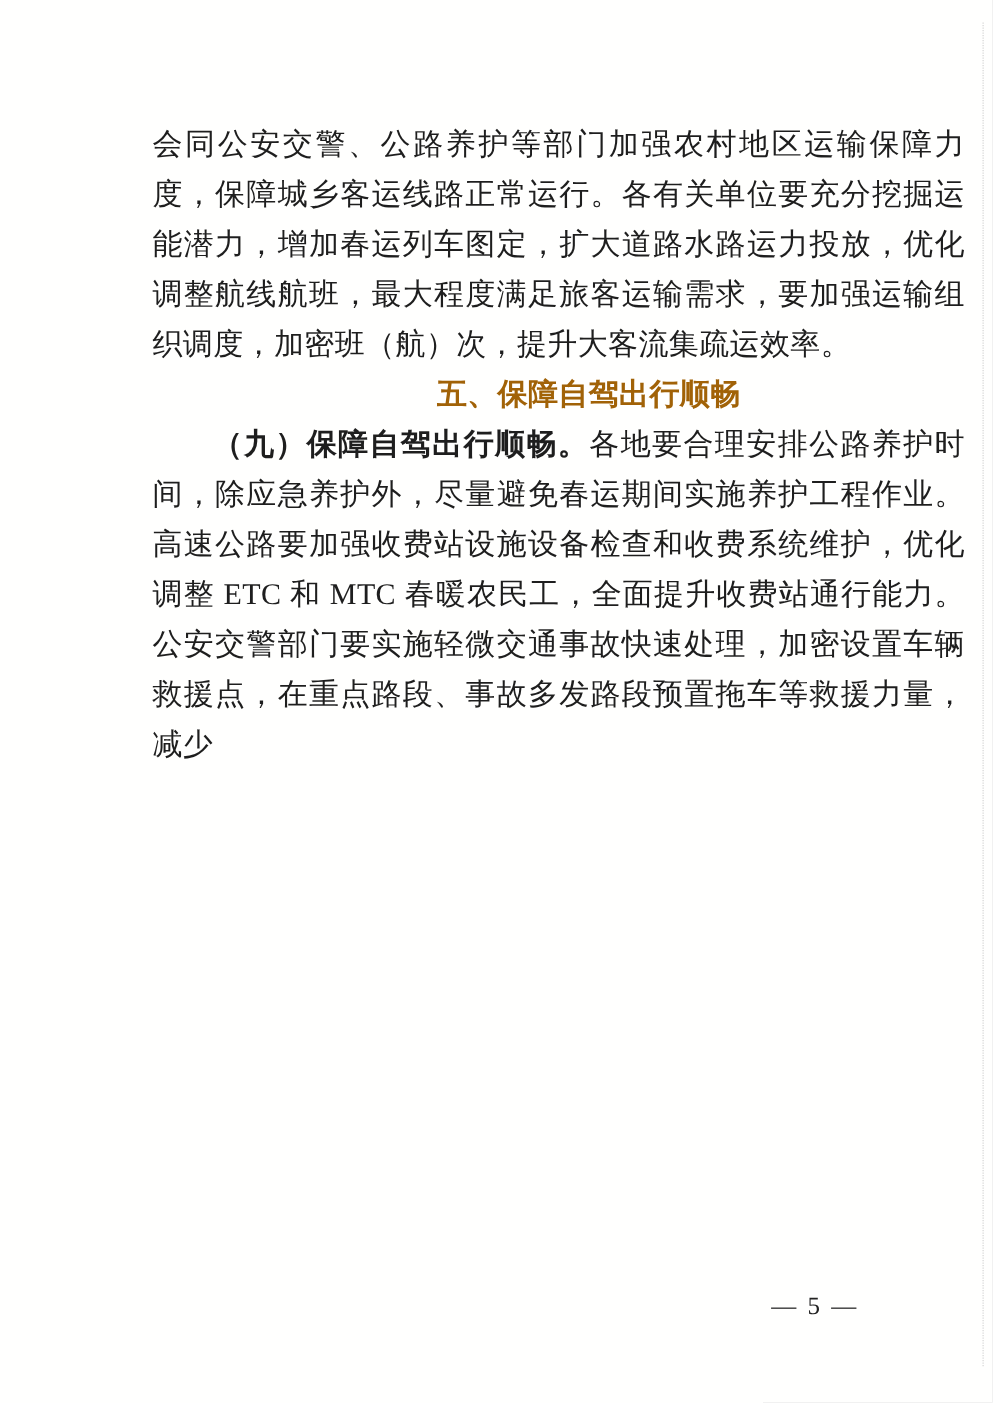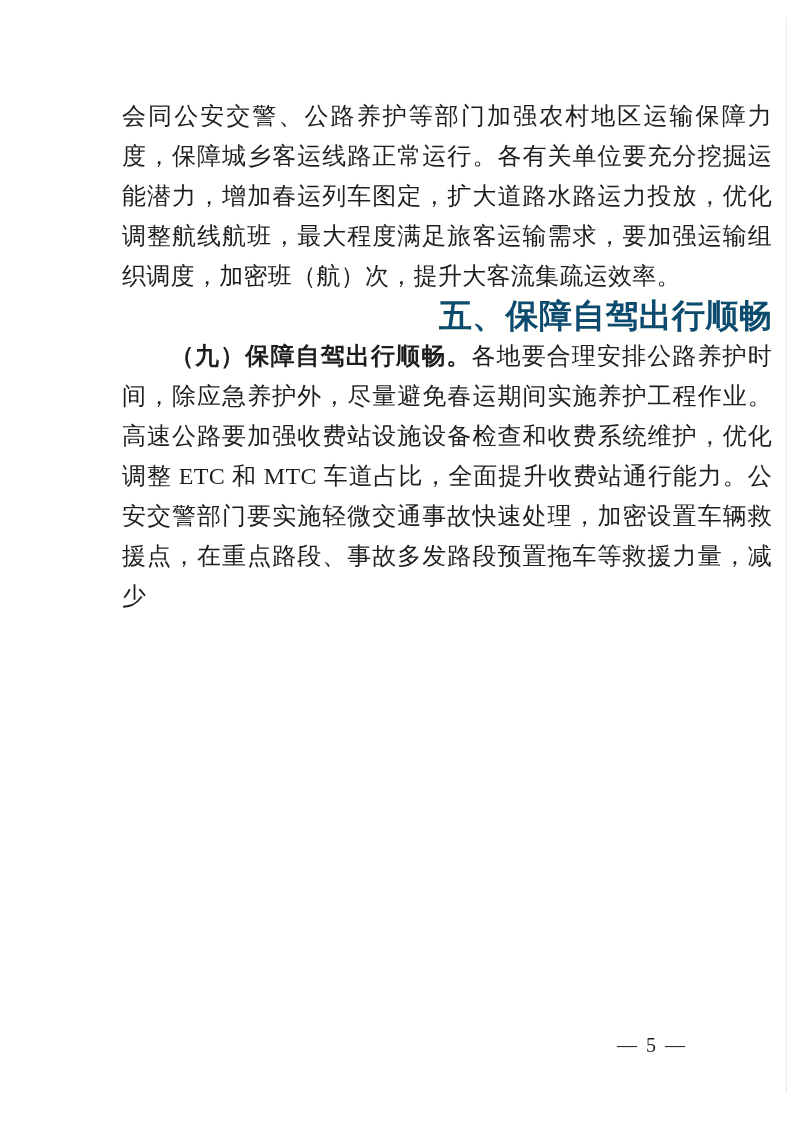--- a/index.html
+++ b/index.html
@@ -33,27 +33,27 @@
   }
   .para.indent {
     text-indent: 2em;
   }
   .lead {
     font-weight: bold;
   }
   .heading {
     margin: 0;
     padding: 0;
-    font-size: 33px;
+    font-size: 24px;
     line-height: 40px;
     font-weight: bold;
     text-indent: 2em;
-    text-align: right;
+    text-align: center;
     font-family: "Liberation Sans", "DejaVu Sans", sans-serif;
-    color: #0c4a6e;
+    color: #a16207;
   }
   .footer {
     position: absolute;
     top: 1033px;
     left: 617px;
     font-size: 20px;
     line-height: 24px;
     letter-spacing: 2px;
     color: #222222;
     white-space: nowrap;
@@ -74,21 +74,21 @@
 <div class="page">
 
   <div class="content">
 
     <p class="para"><span>会同公安交警、公路养护等部门加强农村地区运输保障力度，保障城乡客运线路正常运行。各有关单位要充分挖掘运能潜力，增加春运列车图定，扩大道路水路运力投放，优化调整航线航班，最大程度满足旅客运输需求，要加强运输组织调度，加密班（航）次，提升大客流集疏运效率。</span></p>
 
 
 
     <h2 class="heading">五、保障自驾出行顺畅</h2>
 
-    <p class="para indent"><strong class="lead">（九）保障自驾出行顺畅。</strong><span>各地要合理安排公路养护时间，除应急养护外，尽量避免春运期间实施养护工程作业。高速公路要加强收费站设施设备检查和收费系统维护，优化调整 ETC 和 MTC 车道占比，全面提升收费站通行能力。公安交警部门要实施轻微交通事故快速处理，加密设置车辆救援点，在重点路段、事故多发路段预置拖车等救援力量，减少</span></p>
+    <p class="para indent"><strong class="lead">（九）保障自驾出行顺畅。</strong><span>各地要合理安排公路养护时间，除应急养护外，尽量避免春运期间实施养护工程作业。高速公路要加强收费站设施设备检查和收费系统维护，优化调整 ETC 和 MTC 春暖农民工，全面提升收费站通行能力。公安交警部门要实施轻微交通事故快速处理，加密设置车辆救援点，在重点路段、事故多发路段预置拖车等救援力量，减少</span></p>
 
   </div>
 
   <div class="scan-line"></div>
 
   <div class="footer">— 5 —</div>
 
 </div>
 
 </body></html>

